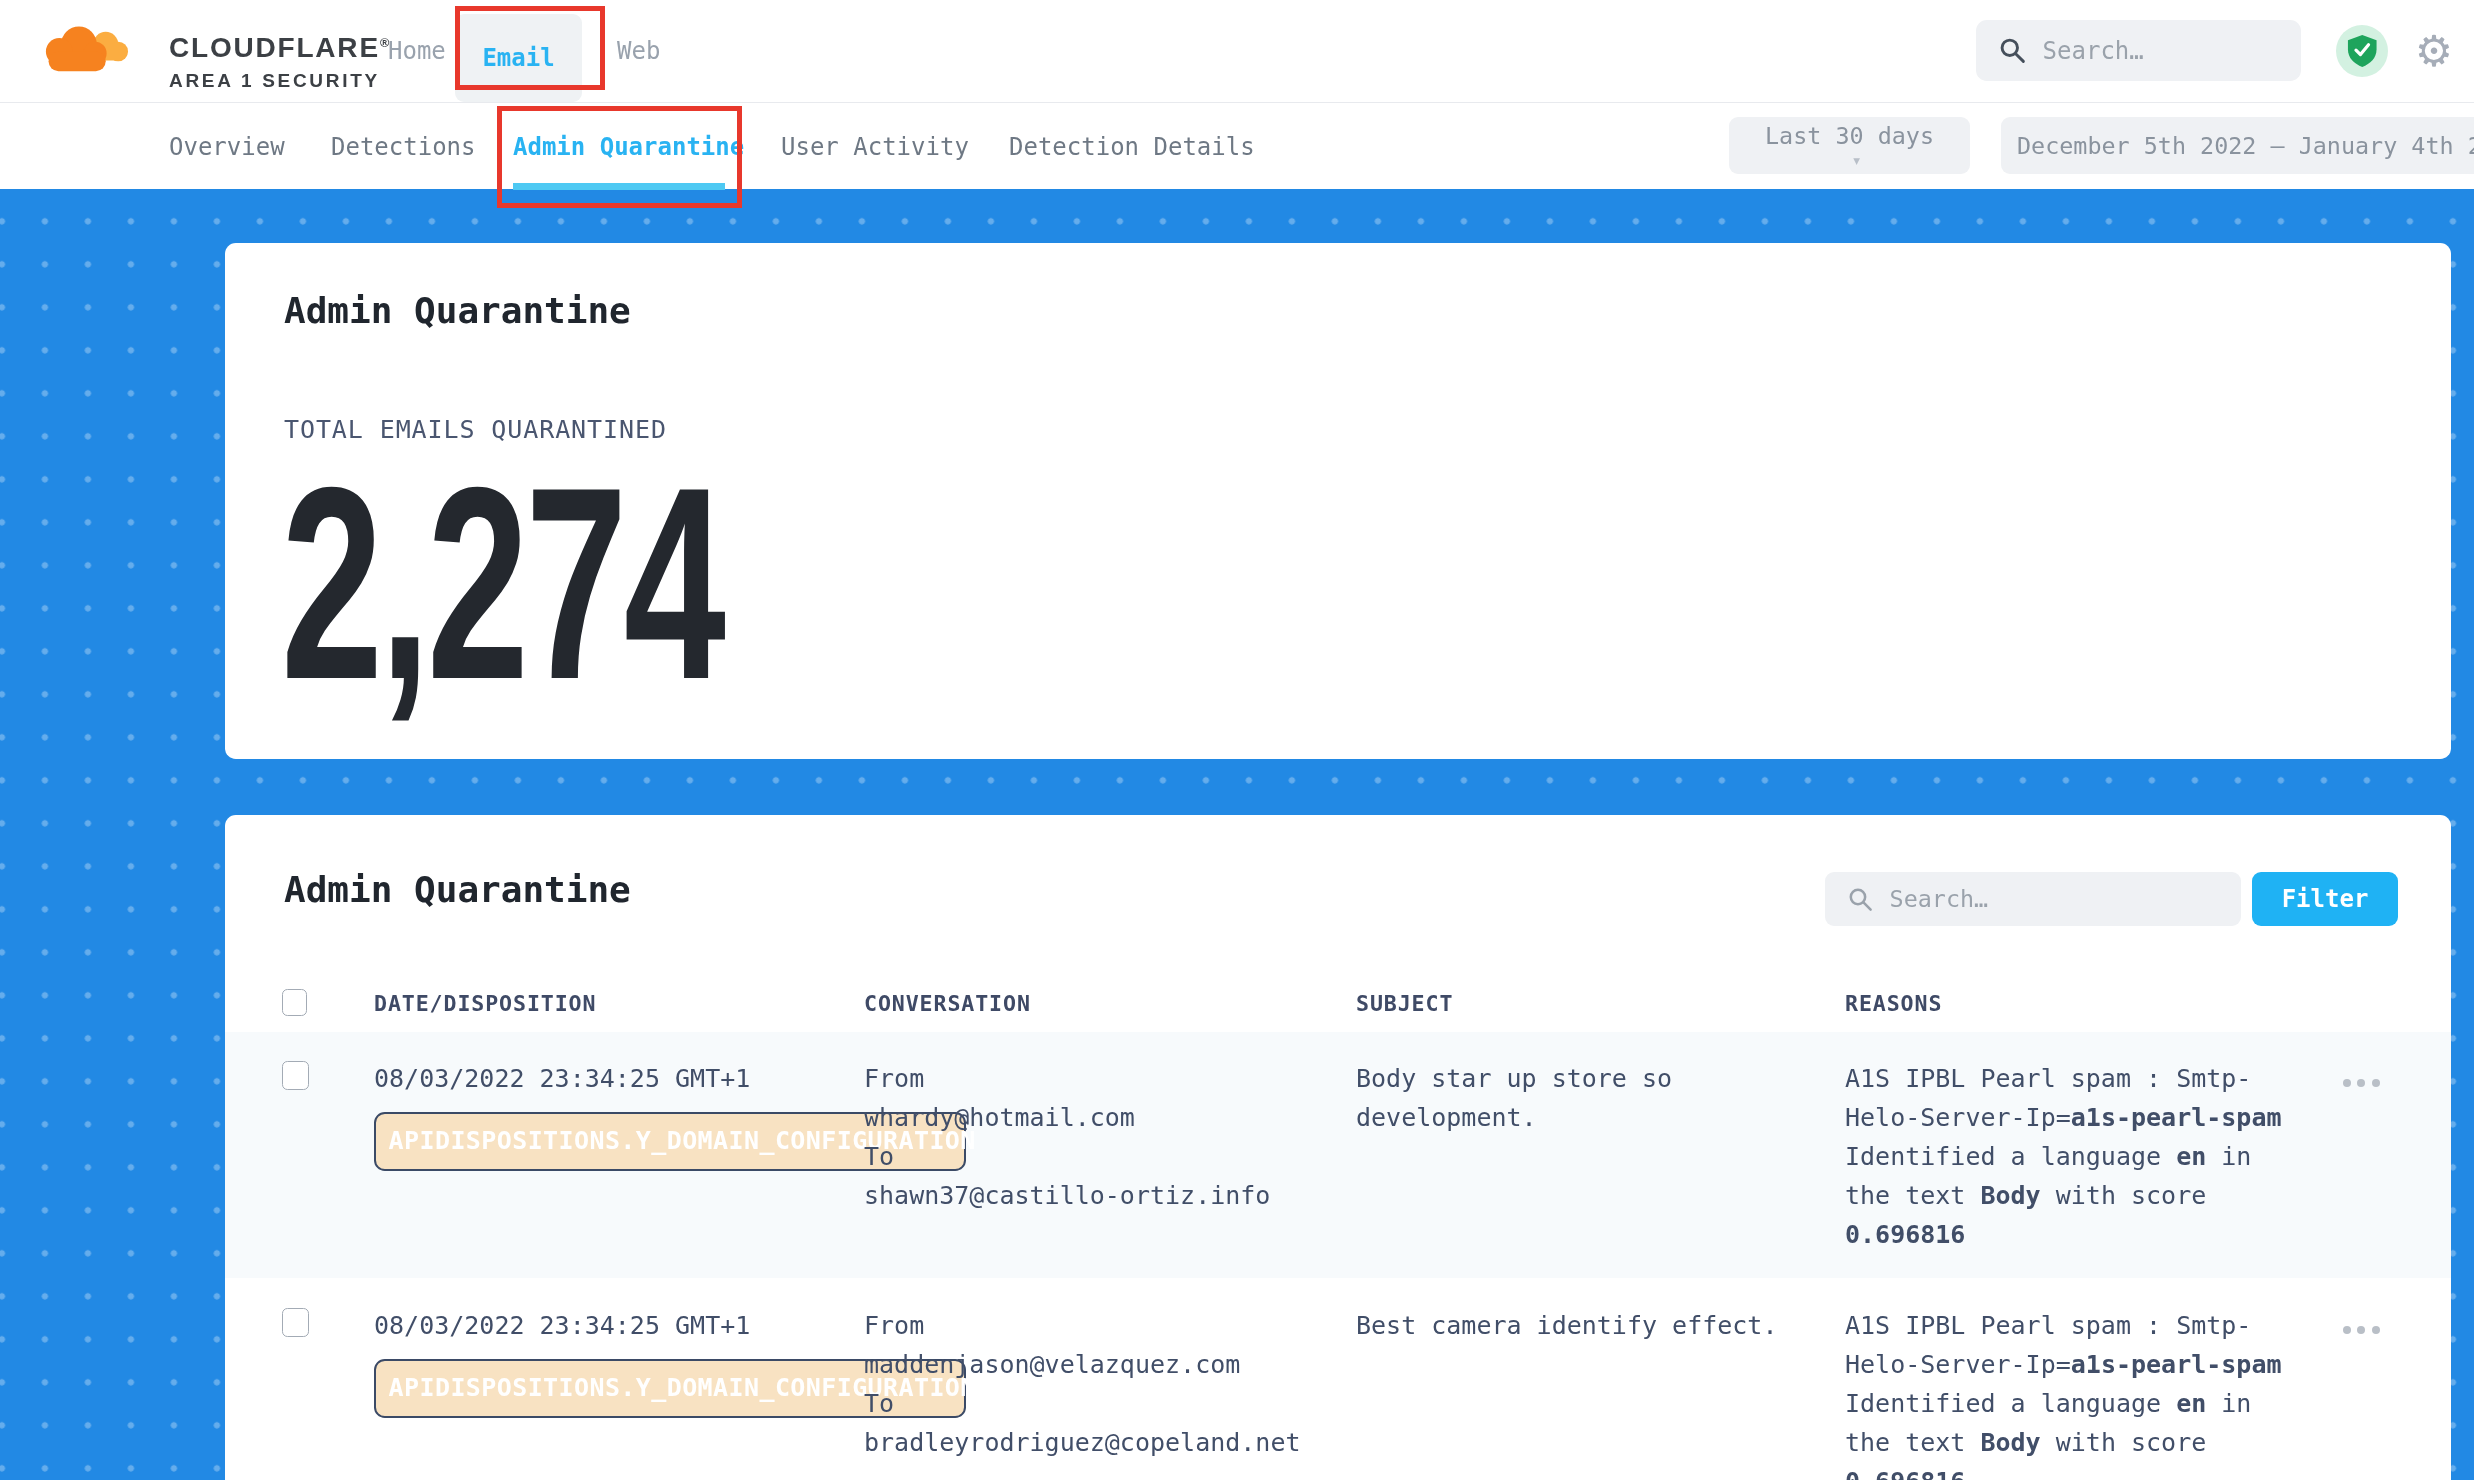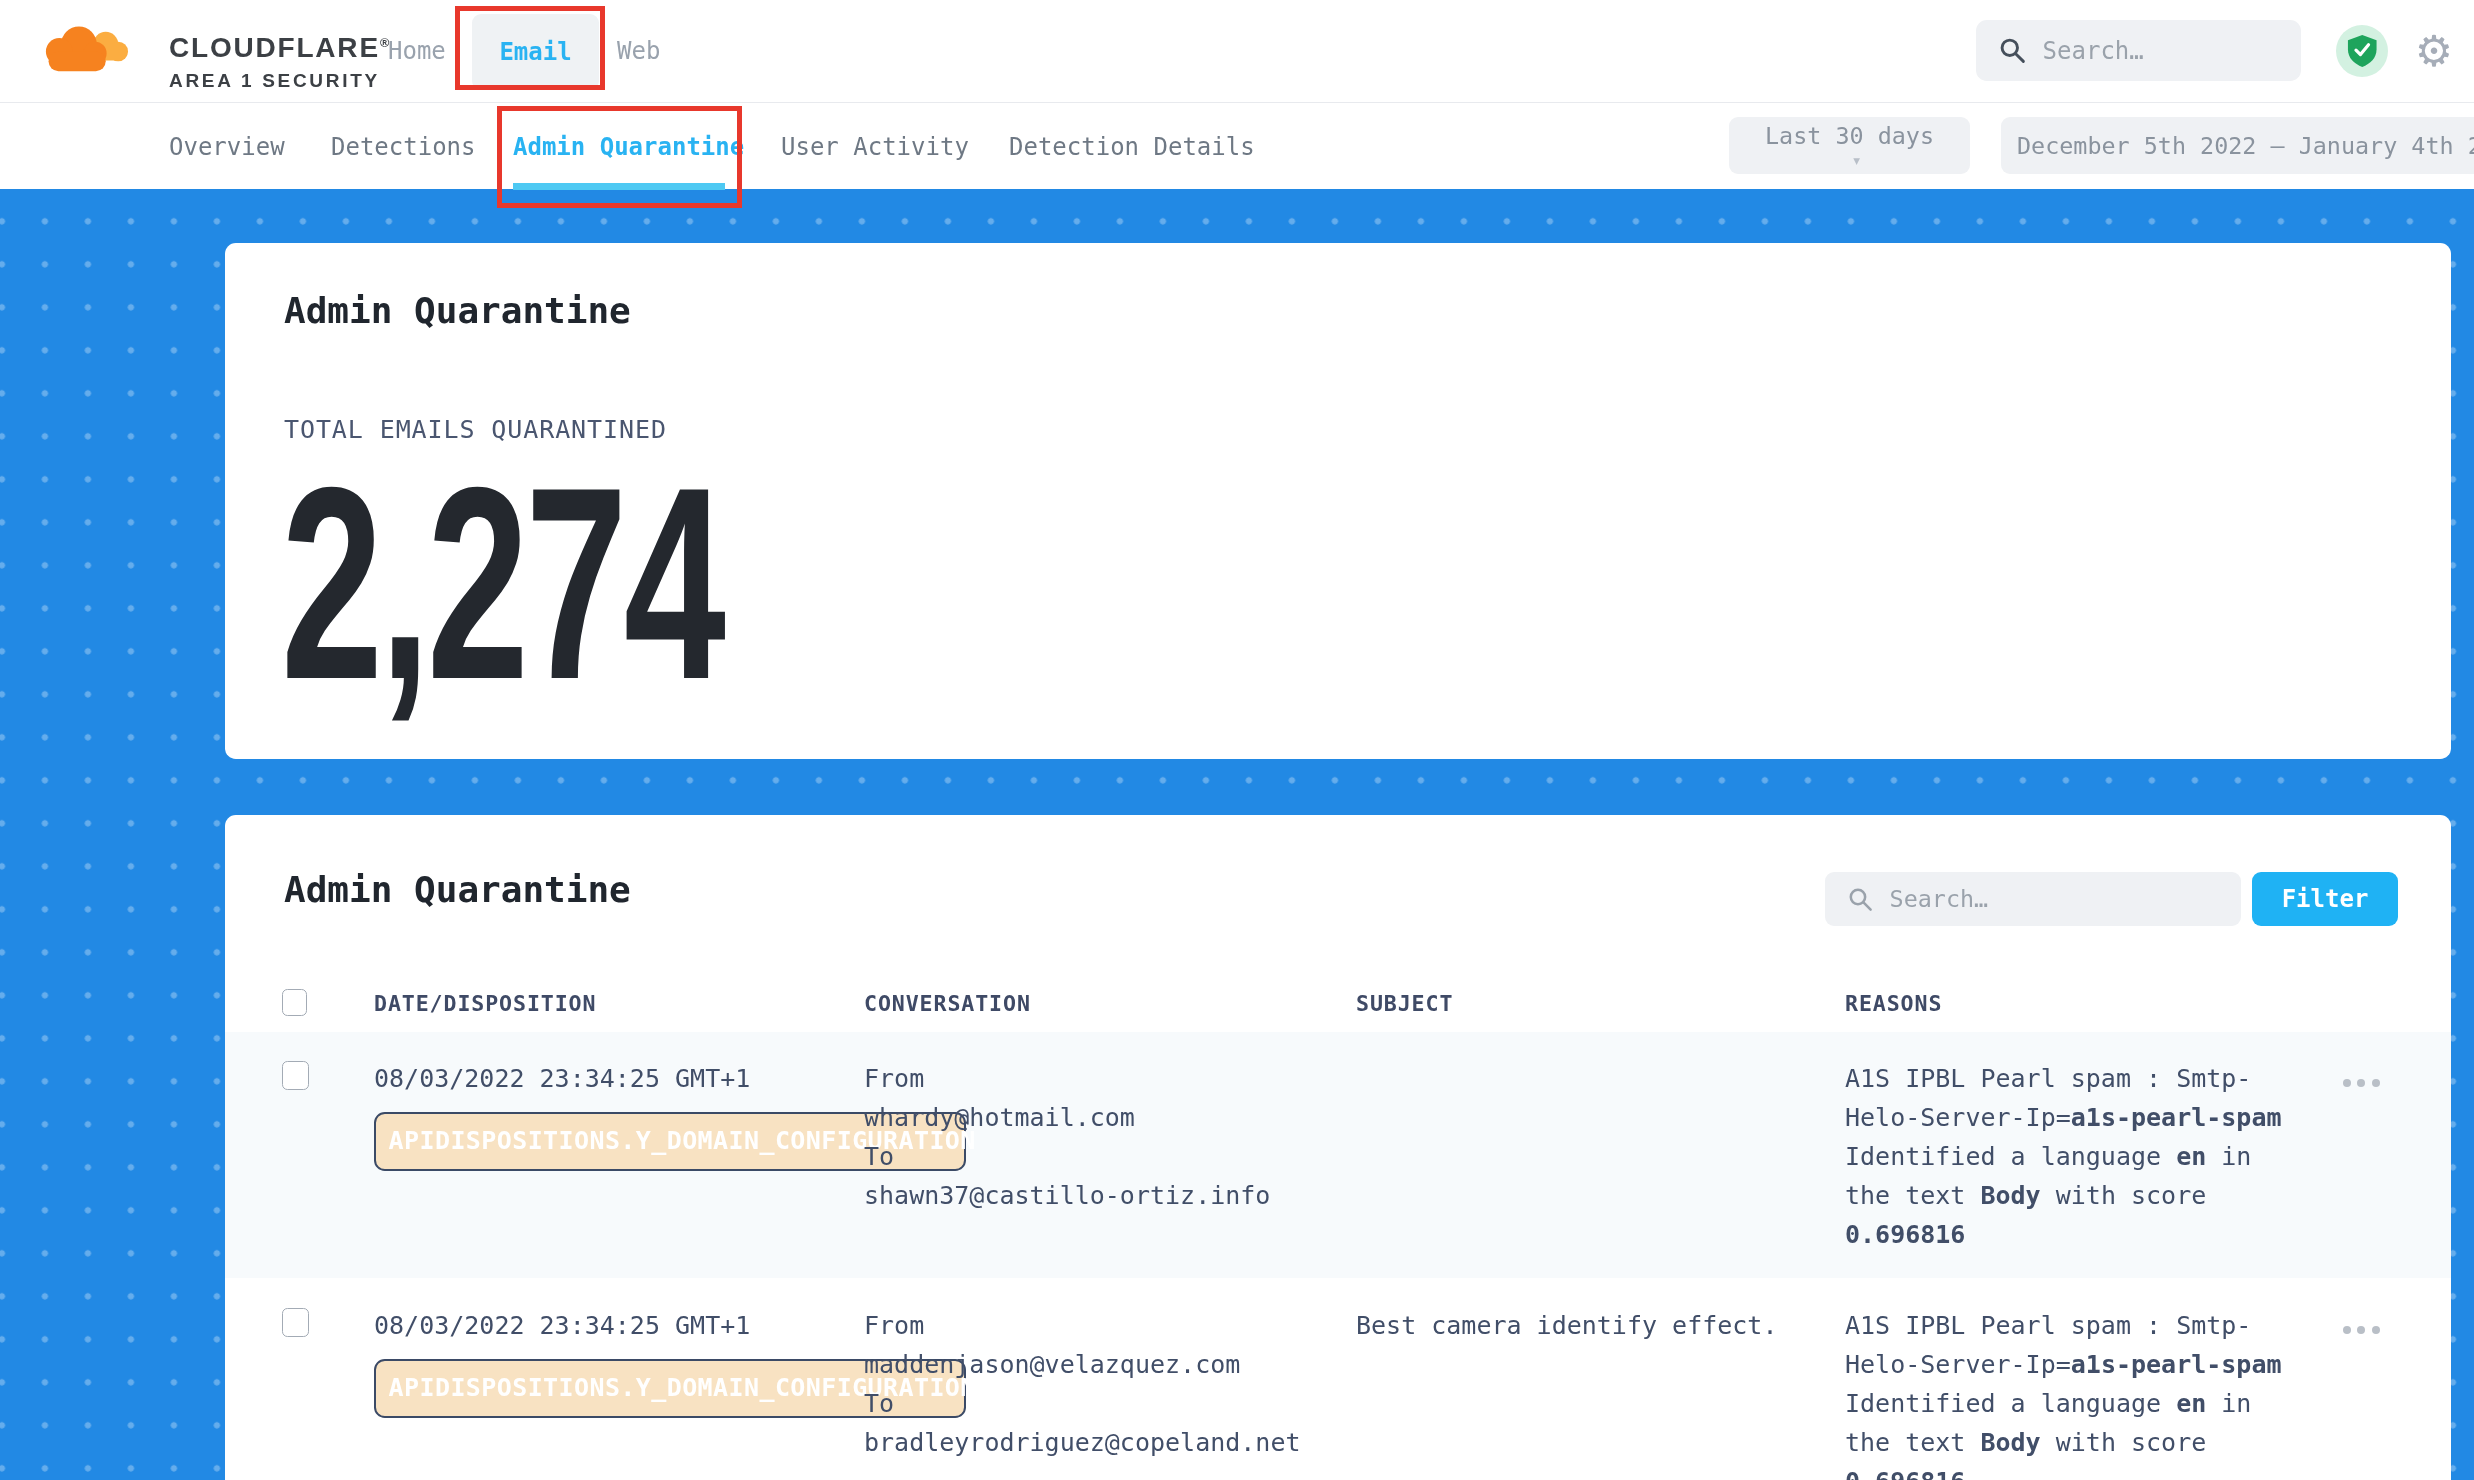--- a/index.html
+++ b/index.html
@@ -13,21 +13,21 @@
   
   .topbar { position:absolute; left:0; top:0; width:2475px; height:102px; background:#fff; z-index:3; }
   .logo { position:absolute; left:32px; top:10.8px; width:323px; height:81px; }
   .logo svg { position:absolute; left:0; top:3.6px; }
   .brand-text { position:absolute; left:137px; top:21.6px; font-family:"Liberation Sans","DejaVu Sans",sans-serif; }
   .brand-name { font-size:28px; font-weight:bold; letter-spacing:1.8px; color:#3c4045; white-space:nowrap; }
   .brand-mark { font-size:12.6px; vertical-align:super; color:#3c4045; }
   .brand-sub { font-size:19px; font-weight:bold; letter-spacing:2.7px; color:#3c4045; margin-top:5.4px; white-space:nowrap; }
   .topnav-item { position:absolute; top:0; height:102px; display:flex; align-items:center;
     font-size:24px; color:#99a2ad; white-space:nowrap; cursor:pointer; }
-  .email-pill { position:absolute; left:472px; top:13.5px; width:127px; height:76px; border-radius:9px;
+  .email-pill { position:absolute; left:455px; top:13.5px; width:127px; height:88px; border-radius:9px;
     background:#eff2f4; display:flex; align-items:center; justify-content:center;
     font-size:24px; font-weight:bold; color:#29b3f2; cursor:pointer; }
   .search-box { position:absolute; display:flex; align-items:center; gap:16px;
     background:#eff1f4; border-radius:10.8px; padding-left:21.6px; }
   .search-box input { border:none; outline:none; background:transparent;
     font-family:"DejaVu Sans Mono","Liberation Mono",monospace; font-size:24px; color:#3c4552; width:75%; }
   .search-box input::placeholder { color:#9aa2ab; }
   .sb-top { left:1976px; top:20px; width:325px; height:61px; }
   .shield-wrap { position:absolute; left:2336px; top:25px; width:52px; height:52px; border-radius:50%;
     background:#d3f1e1; display:flex; align-items:center; justify-content:center; cursor:pointer; }
@@ -183,20 +183,21 @@
       <div class="cell c-date">08/03/2022 23:34:25 GMT+1</div>
       <div class="badge">
         <span>APIDISPOSITIONS.Y_DOMAIN_CONFIGURATION</span>
       </div>
       <div class="cell c-conv">
         <div>From</div>
         <div>whardy@hotmail.com</div>
         <div>To</div>
         <div>shawn37@castillo-ortiz.info</div>
       </div>
+      <div class="cell c-subj">Body star up store so development.</div>
       <div class="cell c-reas"><span>A1S IPBL Pearl spam : Smtp-Helo-Server-Ip=</span><span class="b">a1s-pearl-spam</span><span> Identified a language </span><span class="b">en</span><span> in the text </span><span class="b">Body</span><span> with score </span><span class="b">0.696816</span></div>
       <div class="dots">
           <i></i>
           <i></i>
           <i></i>
         </div>
     </div>
 
     <div class="row row2">
       <div class="checkbox" style="left:57px; top:29px; width:27px; height:29px;"></div>

